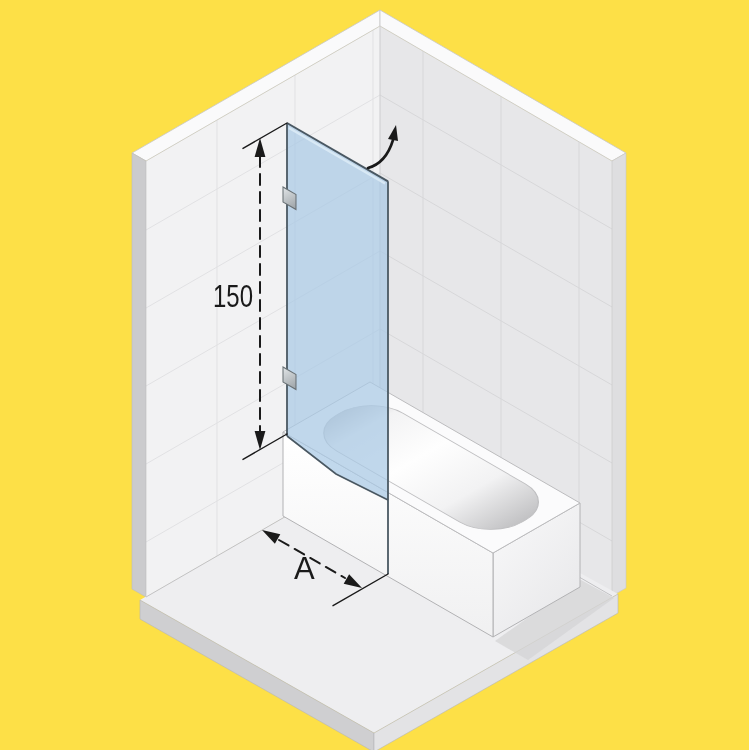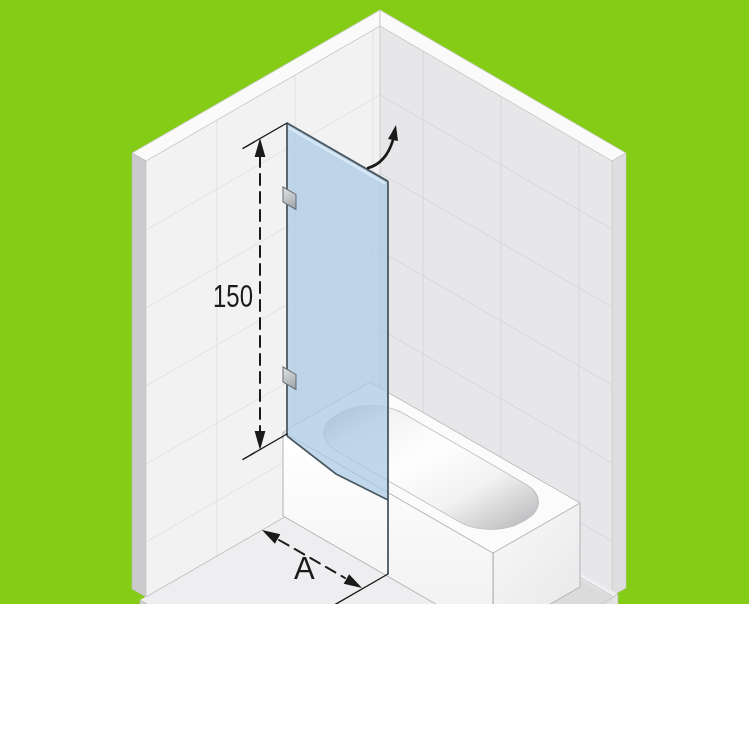--- a/index.html
+++ b/index.html
@@ -1,16 +1,16 @@
 <!DOCTYPE html>
 <html><head>
 <meta charset="utf-8">
 <style>
   html,body{margin:0;padding:0;background:#ffffff;}
-  .stage{width:749px;height:604px;position:relative;overflow:hidden;background:#84cc16;}
+  .stage{width:749px;height:750px;position:relative;overflow:hidden;background:#fde047;}
   svg{display:block;}
   text{font-family:"Liberation Sans", sans-serif;}
 </style>
 </head>
 <body>
 
 <div class="stage">
 <svg width="749" height="750" viewBox="0 0 749 750" xmlns="http://www.w3.org/2000/svg">
   <defs>
     <linearGradient id="basinGrad" gradientUnits="userSpaceOnUse" x1="14" y1="50" x2="228" y2="50">

